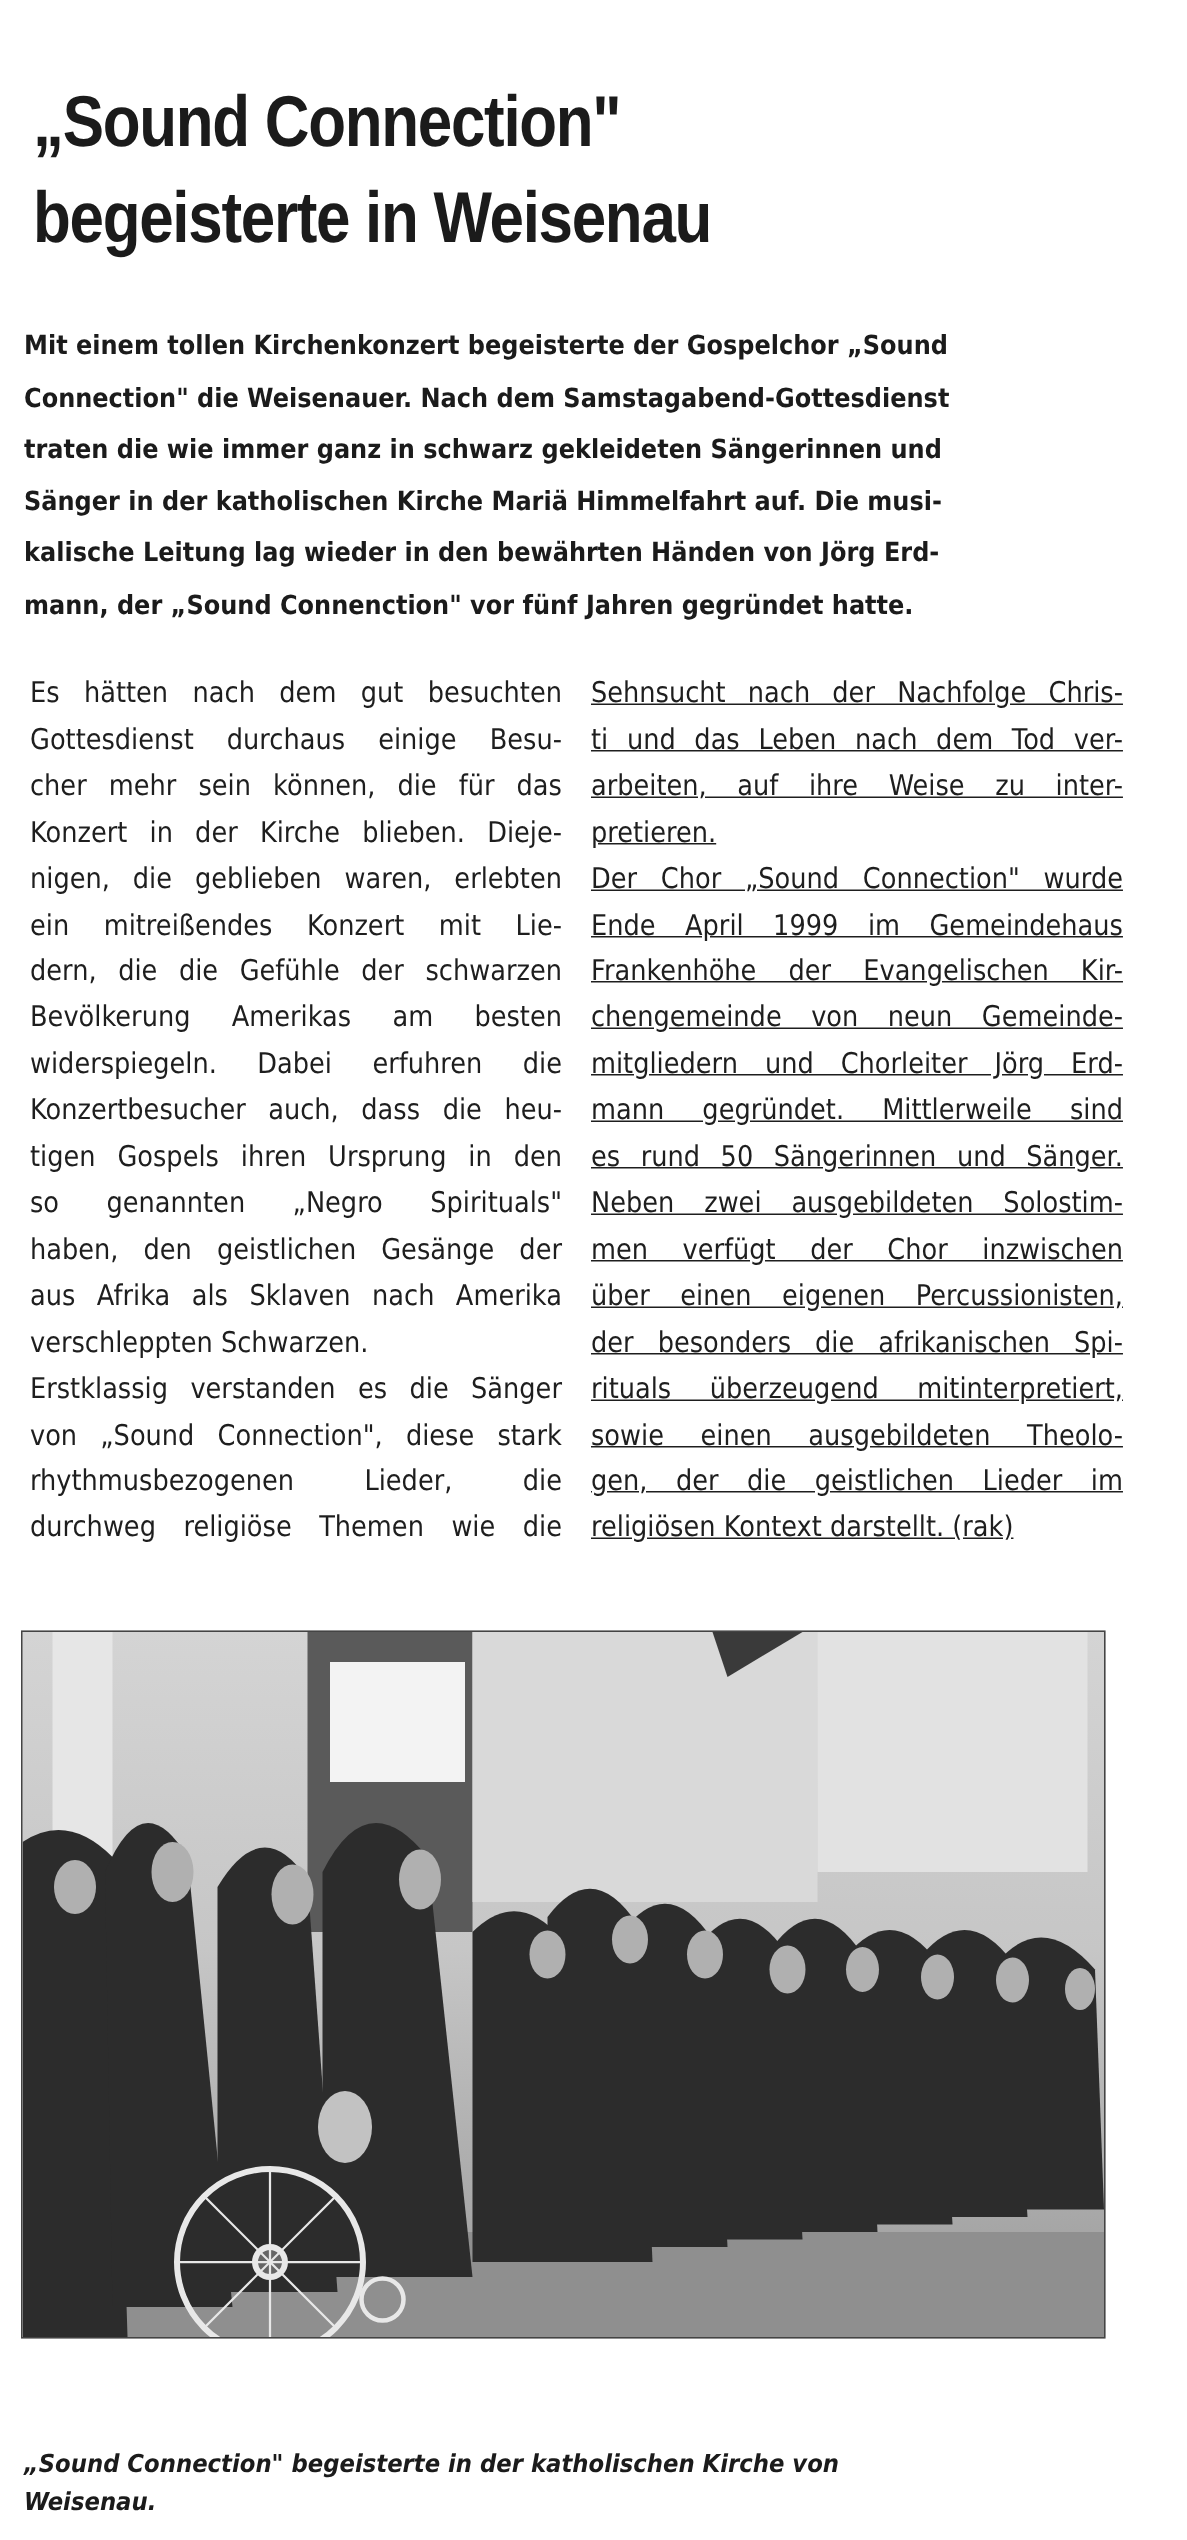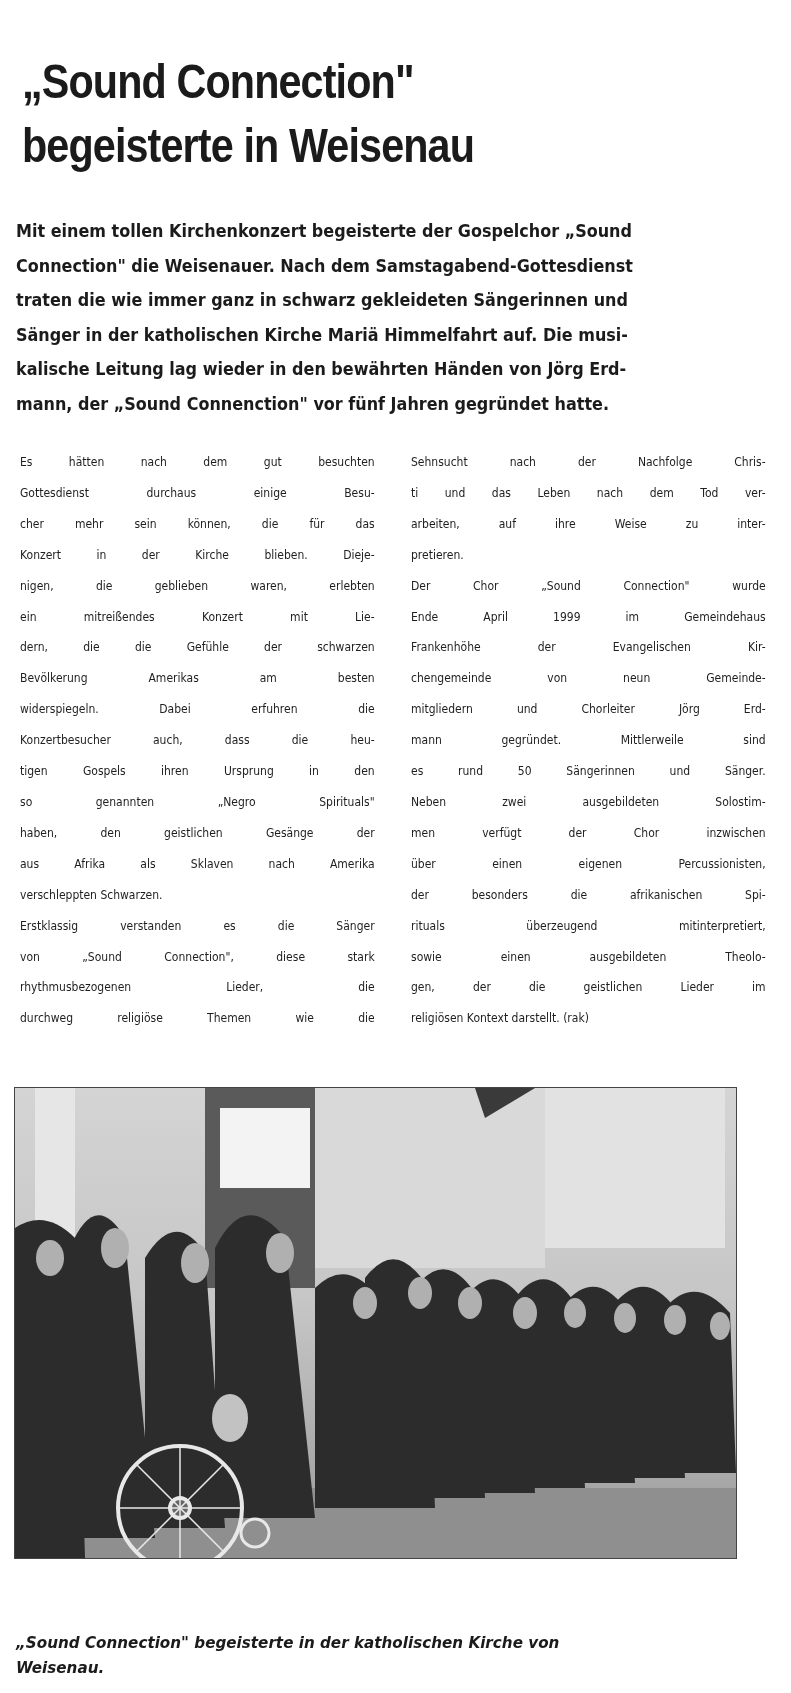--- a/index.html
+++ b/index.html
@@ -16,25 +16,25 @@
   .lead {
     position: absolute; left: 16px; top: 214px; width: 735px;
     font-family: "DejaVu Sans", sans-serif; font-weight: bold;
     font-size: 17.5px; line-height: 34.5px; margin: 0;
     transform: scaleX(0.915); transform-origin: left top;
     color: #1b1b1b;
   }
   .lead span { display: block; white-space: nowrap; }
   .col {
     position: absolute; top: 447px; width: 355px;
-    font-family: "DejaVu Sans", sans-serif; font-size: 12px; line-height: 30.9px;
+    font-family: "DejaVu Sans", sans-serif; font-size: 19px; line-height: 30.9px;
     color: #1e1e1e;
   }
   .col-left { left: 20px; }
-  .col-right { left: 411px; }
+  .col-right { left: 394px; text-decoration: underline; }
   .line {
     display: block; white-space: nowrap; text-align: justify; text-align-last: justify;
     transform: scaleX(0.9); transform-origin: left top; width: 111%;
   }
   .line.last { text-align-last: left; }
   .photo {
     position: absolute; left: 14px; top: 1087px; width: 721px; height: 470px;
     background: #bdbdbd; overflow: hidden; border: 1px solid #444;
   }
   .photo svg { display: block; }

